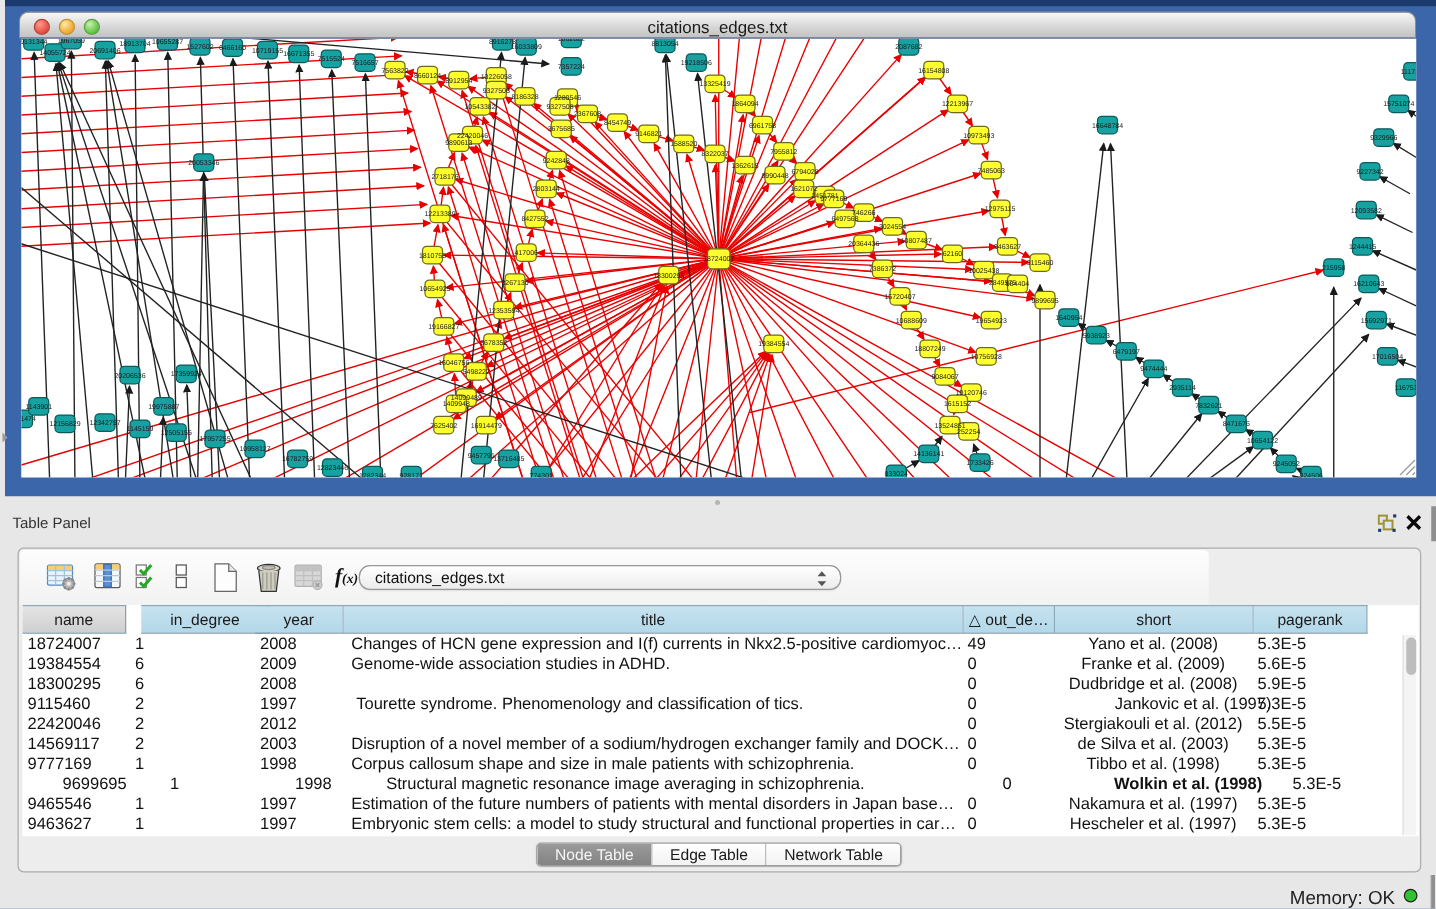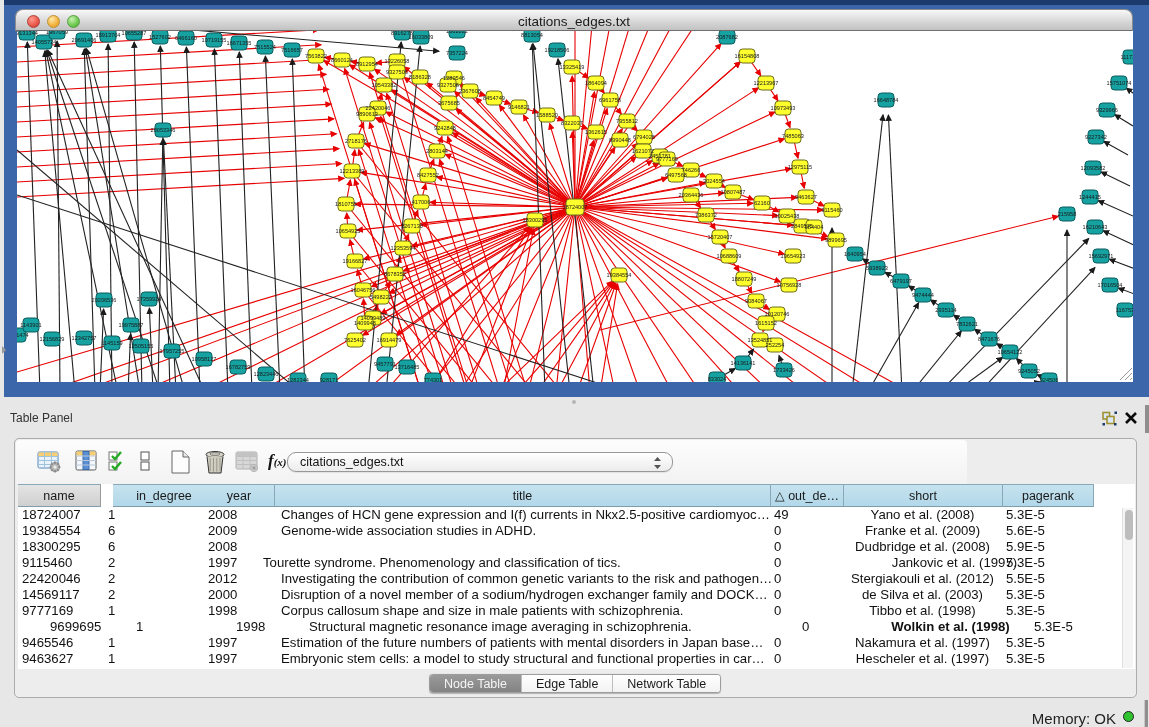--- a/index.html
+++ b/index.html
@@ -709,38 +709,37 @@
       <span style="left:91px;">6</span>
       <span style="left:191px;">2008</span>
       <span style="left:757px;">0</span>
 <span class="ctr" style="left:826px;width:159px;">Dudbridge et al. (2008)</span>
       <span style="left:989px;">5.9E-5</span>
     </div>
 <div class="trow" style="top:48px;">
 <span style="left:5px;">9115460</span>
       <span style="left:91px;">2</span>
       <span style="left:191px;">1997</span>
-<span style="left:246px;">Tourette syndrome. Phenomenology and classification of tics.</span>
+<span style="left:268px;">Tourette syndrome. Phenomenology and classification of tics.</span>
       <span style="left:757px;">0</span>
 <span class="ctr" style="left:858px;width:159px;">Jankovic et al. (1997)</span>
       <span style="left:989px;">5.3E-5</span>
     </div>
 <div class="trow" style="top:64px;">
 <span style="left:5px;">22420046</span>
       <span style="left:91px;">2</span>
       <span style="left:191px;">2012</span>
-<span style="left:264px;">Investigating the contribution of common genetic variants to the risk and pathogen…</span>
       <span style="left:757px;">0</span>
 <span class="ctr" style="left:826px;width:159px;">Stergiakouli et al. (2012)</span>
       <span style="left:989px;">5.5E-5</span>
     </div>
 <div class="trow" style="top:80px;">
 <span style="left:5px;">14569117</span>
       <span style="left:91px;">2</span>
-      <span style="left:191px;">2000</span>
+      <span style="left:191px;">2003</span>
 <span style="left:264px;">Disruption of a novel member of a sodium/hydrogen exchanger family and DOCK…</span>
       <span style="left:757px;">0</span>
 <span class="ctr" style="left:826px;width:159px;">de Silva et al. (2003)</span>
       <span style="left:989px;">5.3E-5</span>
     </div>
 <div class="trow" style="top:96px;">
 <span style="left:5px;">9777169</span>
       <span style="left:91px;">1</span>
       <span style="left:191px;">1998</span>
 <span style="left:264px;">Corpus callosum shape and size in male patients with schizophrenia.</span>

